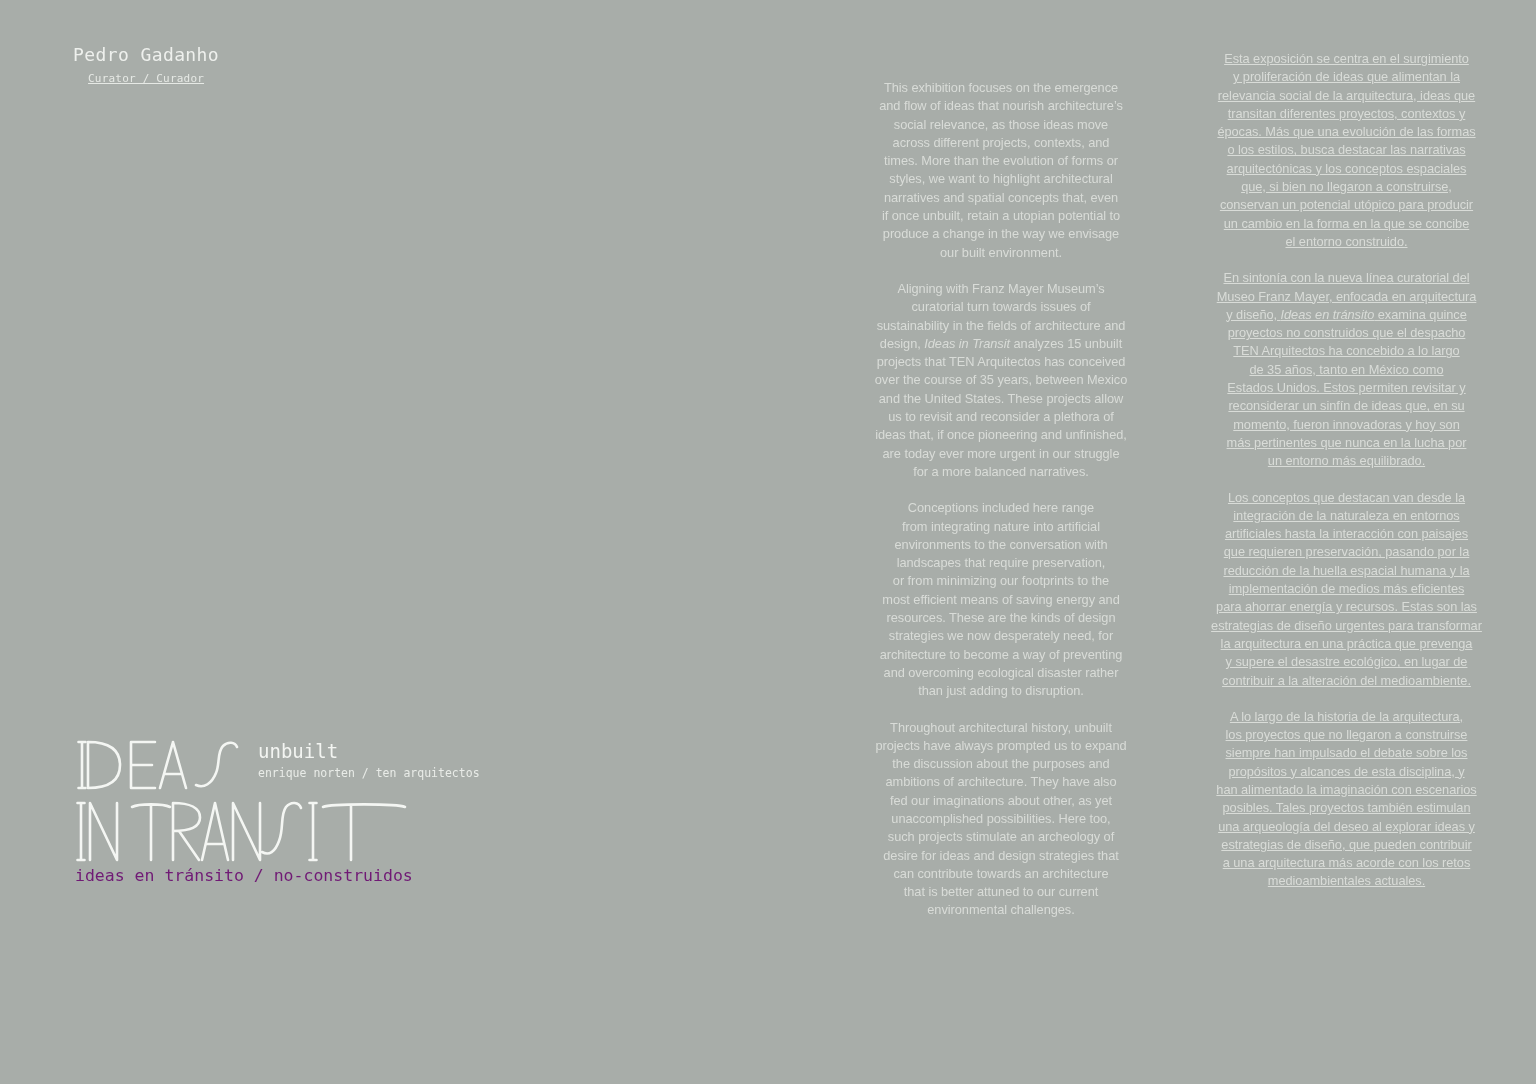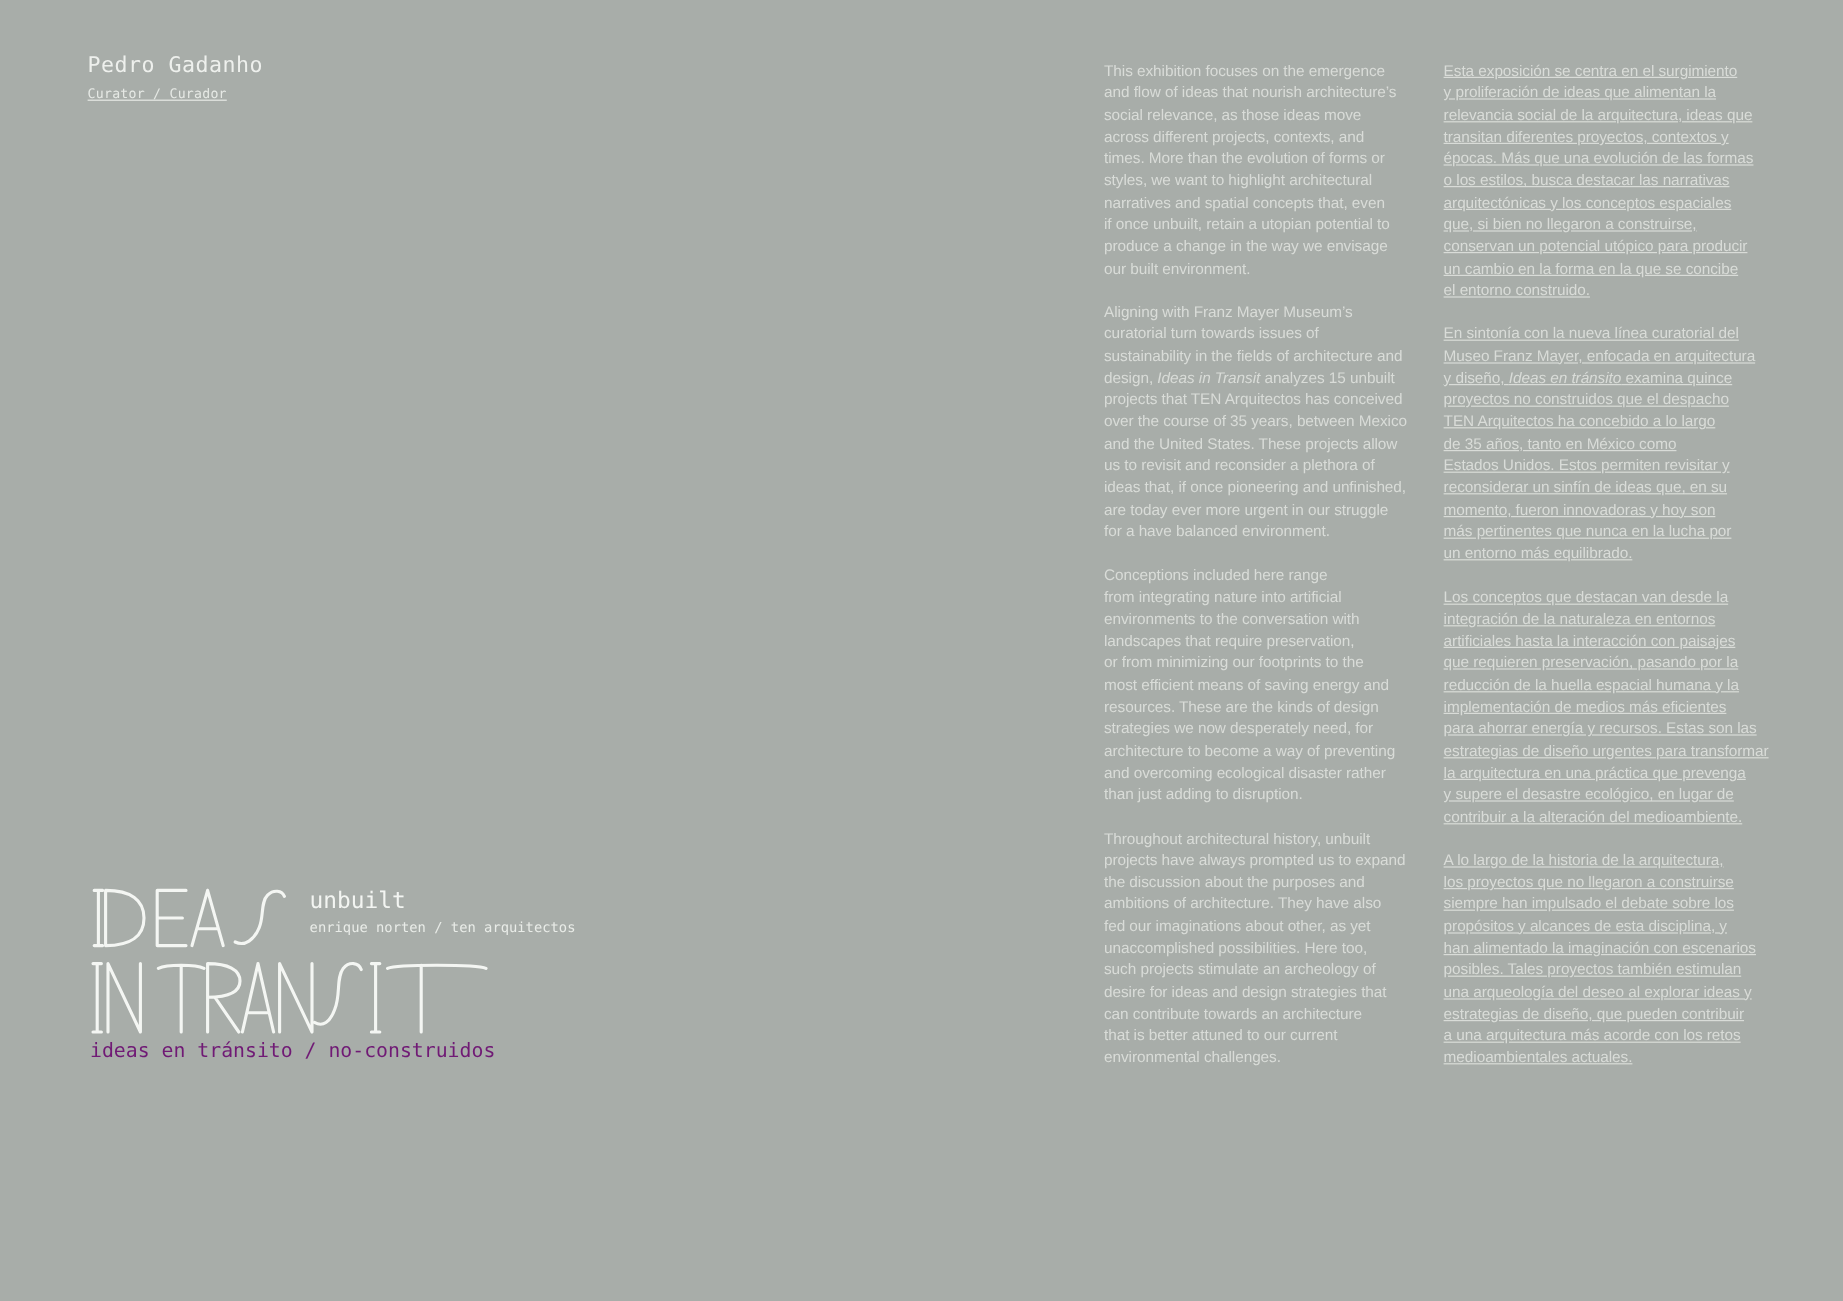--- a/index.html
+++ b/index.html
@@ -1,23 +1,23 @@
 <!DOCTYPE html>
 <html><head>
 <meta charset="utf-8">
 <style>
   html,body{margin:0;padding:0;background:#a8ada9;}
   .page{position:relative;width:1536px;height:935px;background:#a8ada9;overflow:hidden;
-        font-family:"Liberation Sans",sans-serif;}
+        font-family:"Liberation Sans",sans-serif;text-align:center;}
   .mono{font-family:"DejaVu Sans Mono","Liberation Mono",monospace;}
   .credit{position:absolute;left:73px;top:44px;color:#eef0ed;}
   .credit .name{font-size:18px;letter-spacing:.4px;}
   .credit .role{font-size:11px;margin-top:7px;letter-spacing:.2px;color:#e6e9e5;text-decoration:underline;}
   .col{position:absolute;top:50px;font-size:12.8px;line-height:18.3px;color:#d9dcd8;letter-spacing:-.05px;}
-  .col-en{left:920px;width:272px;}
+  .col-en{left:865px;width:272px;margin-top:29px;}
   .col-es{left:1203px;width:287px;text-decoration:underline;}
   .para{margin:0 0 18px 0;padding:0;}
   .line{display:block;white-space:pre;}
   .line i{font-style:italic;}
   .logo{position:absolute;left:73px;top:740px;width:540px;height:170px;}
   .wordmark{position:absolute;left:0;top:0;}
   .wordmark path{fill:none;stroke:#f4f6f3;stroke-width:2.6;stroke-linecap:round;stroke-linejoin:round;}
   .sub-unbuilt{position:absolute;left:185px;top:0px;font-size:19px;color:#f3f5f2;}
   .byline{position:absolute;left:185px;top:26px;font-size:11.5px;color:#e9ece8;}
   .tagline{position:absolute;left:2px;top:126px;font-size:16.5px;color:#701a75;}
@@ -49,21 +49,21 @@
         <span class="line"><span>Aligning with Franz Mayer Museum’s</span></span>
         <span class="line"><span>curatorial turn towards issues of</span></span>
         <span class="line"><span>sustainability in the fields of architecture and</span></span>
         <span class="line"><span>design, </span><i>Ideas in Transit</i><span> analyzes 15 unbuilt</span></span>
         <span class="line"><span>projects that TEN Arquitectos has conceived</span></span>
         <span class="line"><span>over the course of 35 years, between Mexico</span></span>
         <span class="line"><span>and the United States. These projects allow</span></span>
         <span class="line"><span>us to revisit and reconsider a plethora of</span></span>
         <span class="line"><span>ideas that, if once pioneering and unfinished,</span></span>
         <span class="line"><span>are today ever more urgent in our struggle</span></span>
-        <span class="line"><span>for a have balanced environment.</span></span>
+        <span class="line"><span>for a more balanced narratives.</span></span>
       </p>
       <p class="para">
         <span class="line"><span>Conceptions included here range</span></span>
         <span class="line"><span>from integrating nature into artificial</span></span>
         <span class="line"><span>environments to the conversation with</span></span>
         <span class="line"><span>landscapes that require preservation,</span></span>
         <span class="line"><span>or from minimizing our footprints to the</span></span>
         <span class="line"><span>most efficient means of saving energy and</span></span>
         <span class="line"><span>resources. These are the kinds of design</span></span>
         <span class="line"><span>strategies we now desperately need, for</span></span>

